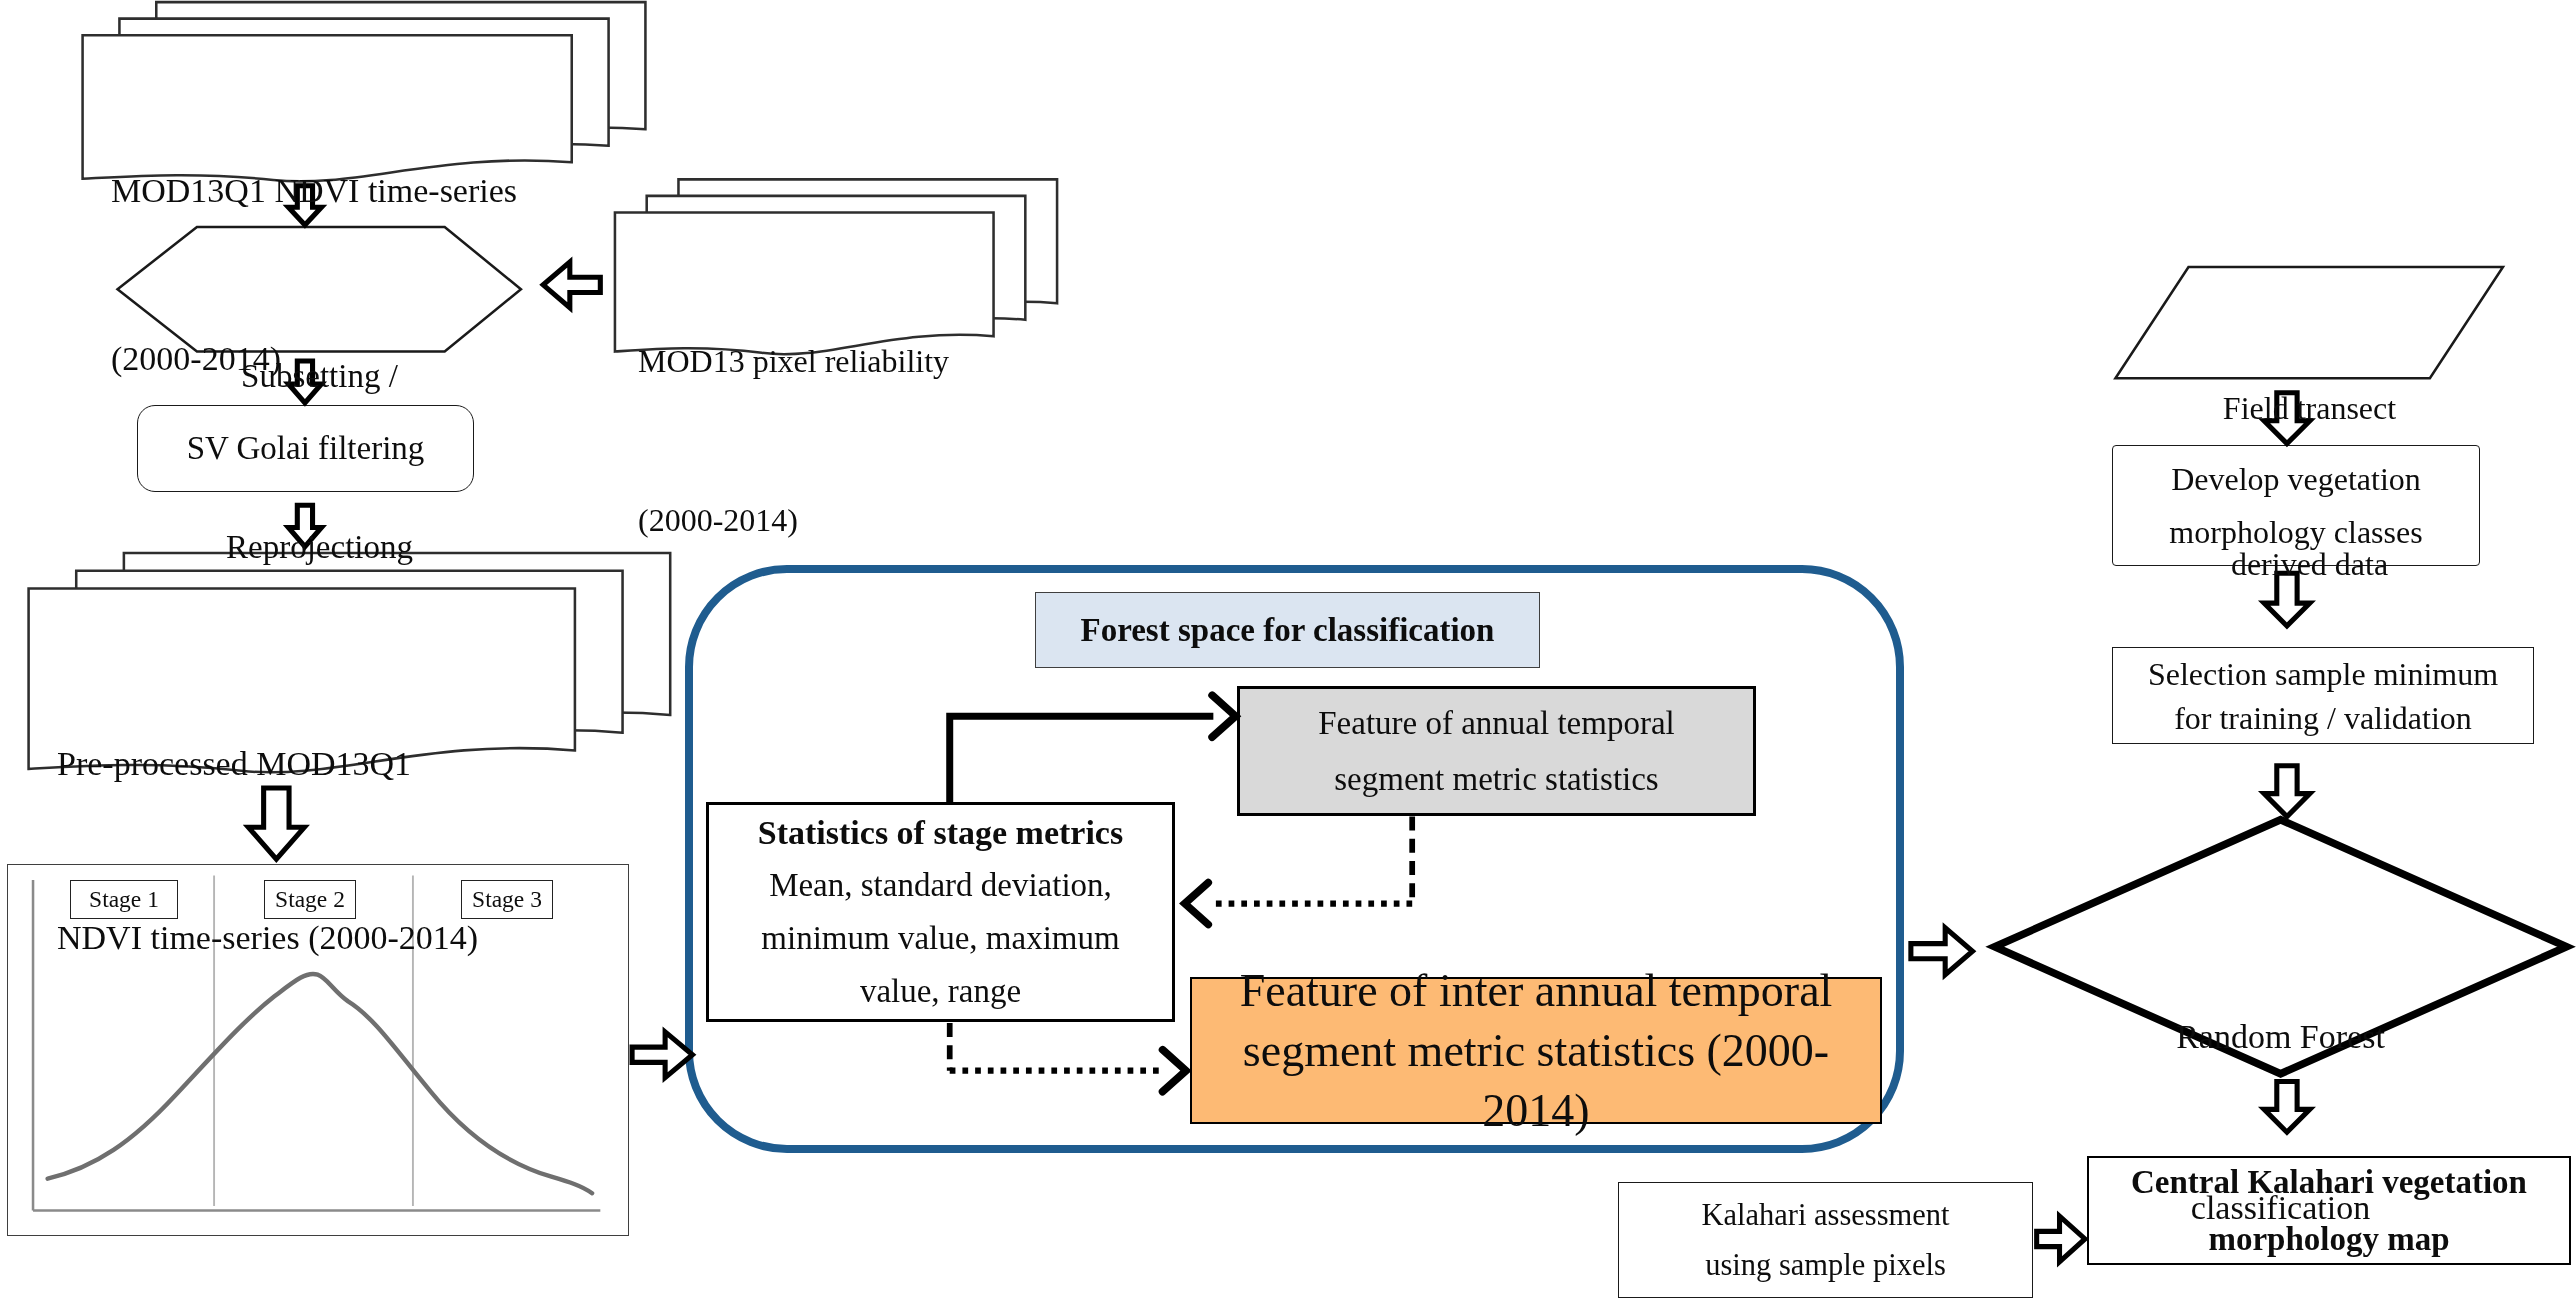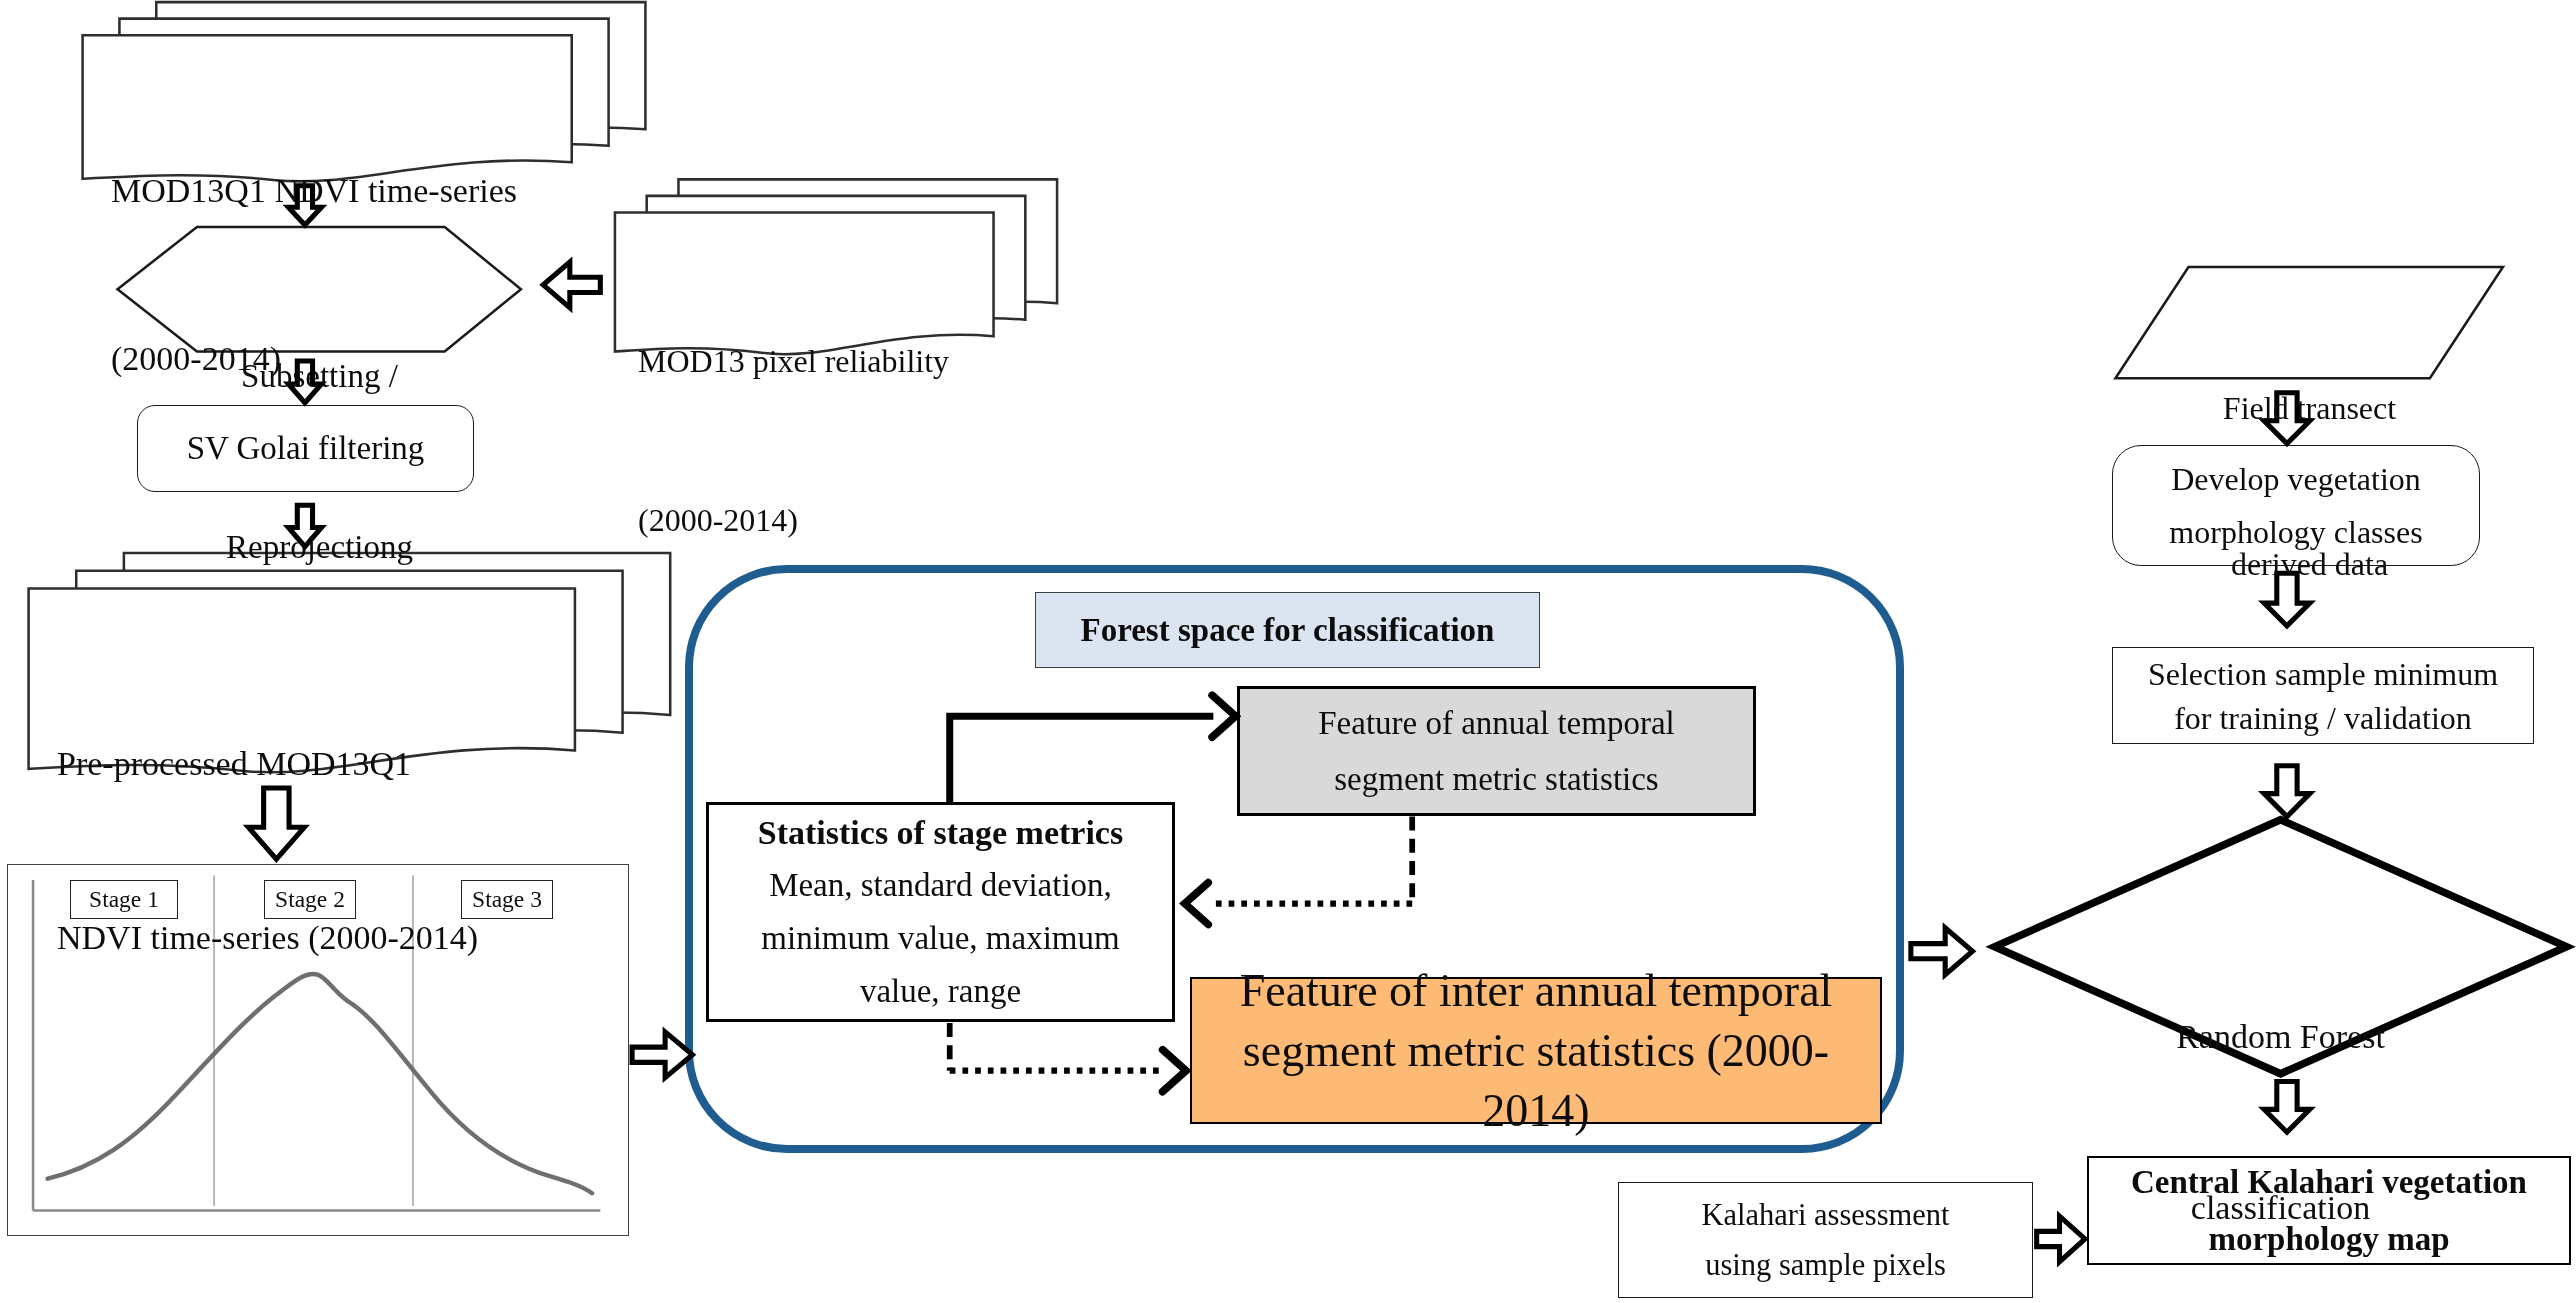--- a/index.html
+++ b/index.html
@@ -14,21 +14,21 @@
   
   .chart-frame{left:7px;top:864px;width:622px;height:372px;border:1.9px solid #3f3f3f;background:#ffffff;}
   .stage-label{position:absolute;box-sizing:border-box;border:1.9px solid #222;background:#ffffff;
                display:flex;align-items:center;justify-content:center;font-size:23.5px;}
   .blue-rect{left:685px;top:565px;width:1219px;height:588px;border:8.3px solid #1f5c8f;border-radius:102px;background:transparent;}
   .header-box{left:1035px;top:592px;width:505px;height:76px;background:#dbe5f1;border:1.9px solid #3f3f3f;font-size:33px;}
   .stats-box{left:706px;top:802px;width:469px;height:220px;border:3.8px solid #000;font-size:33px;line-height:53px;}
   .annual-box{left:1237px;top:686px;width:519px;height:130px;background:#d9d9d9;border:3.2px solid #000;font-size:33px;line-height:56px;}
   .inter-box{left:1190px;top:977px;width:692px;height:147px;background:#fdba74;border:2.5px solid #000;font-size:46px;line-height:60px;}
   .sv-box{left:137px;top:405px;width:337px;height:87px;border:1.9px solid #1a1a1a;border-radius:18px;font-size:33px;}
-  .develop-box{left:2112px;top:445px;width:368px;height:121px;border:1.9px solid #1a1a1a;border-radius:29px;font-size:32px;line-height:53px;}
+  .develop-box{left:2112px;top:445px;width:368px;height:121px;border:1.9px solid #1a1a1a;border-radius:4px;font-size:32px;line-height:53px;}
   .selection-box{left:2112px;top:647px;width:422px;height:97px;border:1.9px solid #1a1a1a;font-size:32px;line-height:44px;}
   .central-box{left:2087px;top:1156px;width:484px;height:109px;border:2.5px solid #000;font-size:33px;line-height:57px;font-weight:bold;}
   .accuracy-box{left:1618px;top:1182px;width:415px;height:116px;border:1.9px solid #1a1a1a;font-size:30.5px;line-height:50px;}
 </style>
 </head>
 <body>
 
 <div id="canvas">
 
   <div class="box blue-rect"></div>

